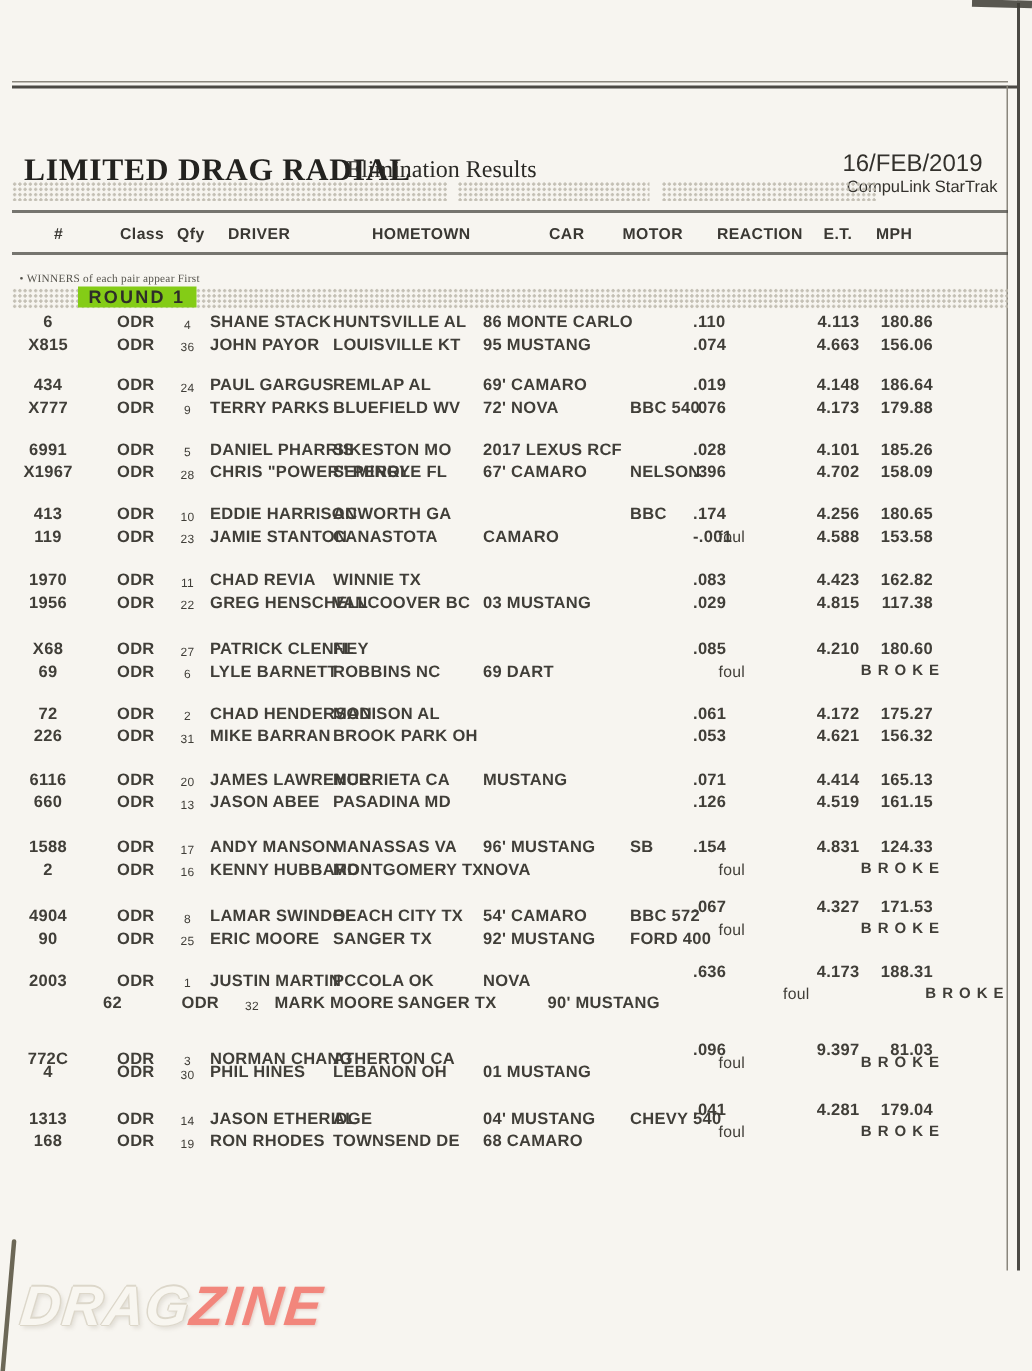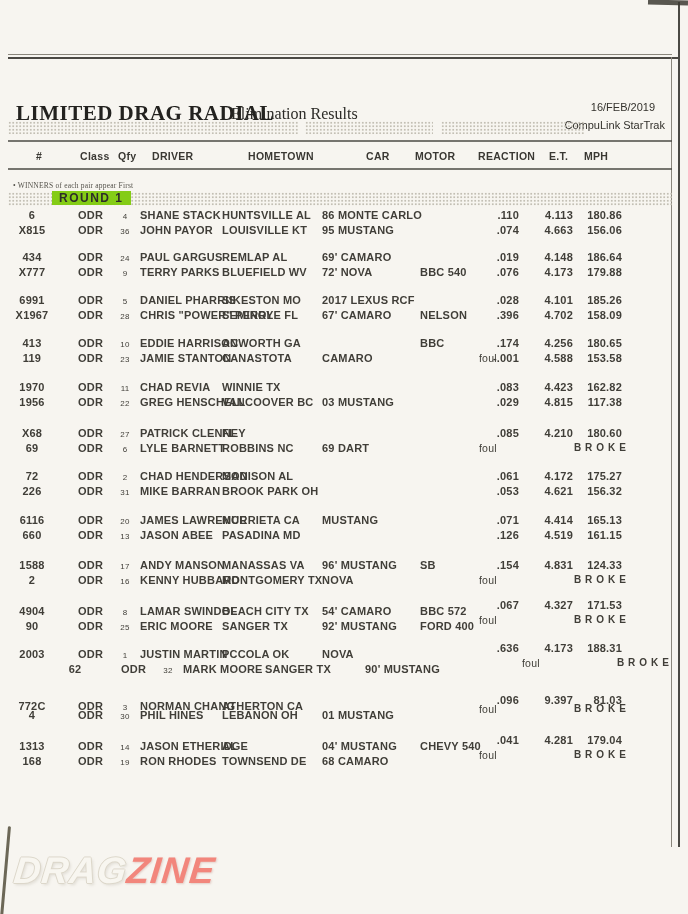--- a/index.html
+++ b/index.html
@@ -20,21 +20,21 @@
 
   
   .title{position:absolute;top:70px;left:0;width:688px;text-align:center;
          font-family:"Liberation Serif",serif;font-weight:bold;font-size:18px;
          letter-spacing:1px;color:#22211e;}
   .class-title{position:absolute;top:101px;left:16px;
          font-family:"Liberation Serif",serif;font-weight:bold;font-size:21px;
          letter-spacing:.5px;color:#23221f;}
   .subtitle{position:absolute;top:105px;left:231px;
          font-family:"Liberation Serif",serif;font-size:16px;color:#2b2a26;}
-  .date{position:absolute;top:101px;right:33px;font-size:11px;color:#33312c;margin-left:24px;}
+  .date{position:absolute;top:101px;right:33px;font-size:16px;color:#33312c;margin-left:24px;}
   .timing{position:absolute;top:119px;right:23px;font-size:11px;color:#33312c;}
 
   
   .colhead{position:absolute;top:150px;font-size:10.5px;font-weight:bold;color:#3a3833;letter-spacing:.3px;}
   .h0{left:36px}.h1{left:80px}.h2{left:118px}.h3{left:152px}.h4{left:248px}
   .h5{left:366px}.h6{left:415px}.h7{left:478px}.h8{left:549px}.h9{left:584px}
 
   .winners-note{position:absolute;top:181px;left:13px;font-family:"Liberation Serif",serif;
                 font-size:7.5px;color:#55534c;letter-spacing:.2px;}
   .round-label{position:absolute;top:191px;left:52px;font-size:12px;font-weight:bold;
@@ -45,21 +45,21 @@
         color:#403e38;letter-spacing:.2px;}
   .c{position:absolute;top:0;line-height:12px;}
   .c-num{left:8px;width:48px;text-align:center;}
   .c-cls{left:78px;}
   .c-qty{left:112px;width:26px;text-align:center;font-size:8px;top:2px;font-weight:400;}
   .c-driver{left:140px;}
   .c-home{left:222px;}
   .c-car{left:322px;}
   .c-motor{left:420px;}
   .c-foul{left:479px;font-size:10.5px;font-weight:400;}
-  .c-rt{left:462px;width:57px;text-align:right;}
+  .c-rt{left:462px;width:57px;text-align:left;}
   .c-et{left:518px;width:55px;text-align:right;}
   .c-mph{left:556px;width:66px;text-align:right;}
   .c-broke{left:540px;width:90px;text-align:right;letter-spacing:4px;font-size:10px;}
   .up .c-rt,.up .c-et,.up .c-mph,.up .c-foul,.up .c-broke{top:-6px;}
 
   
   .wm{position:absolute;top:850px;left:14px;font-style:italic;font-weight:bold;
       font-size:37px;letter-spacing:1px;transform:skewX(-6deg);}
   .wm .p1{color:#f8f6f0;text-shadow:-1px 0 #dcd7ca,1px 0 #dcd7ca,0 -1px #dcd7ca,0 1px #dcd7ca,2px 2px 3px rgba(120,110,90,.18);}
   .wm .p2{color:#f2867c;text-shadow:1px 1px 2px rgba(170,90,80,.25);}

